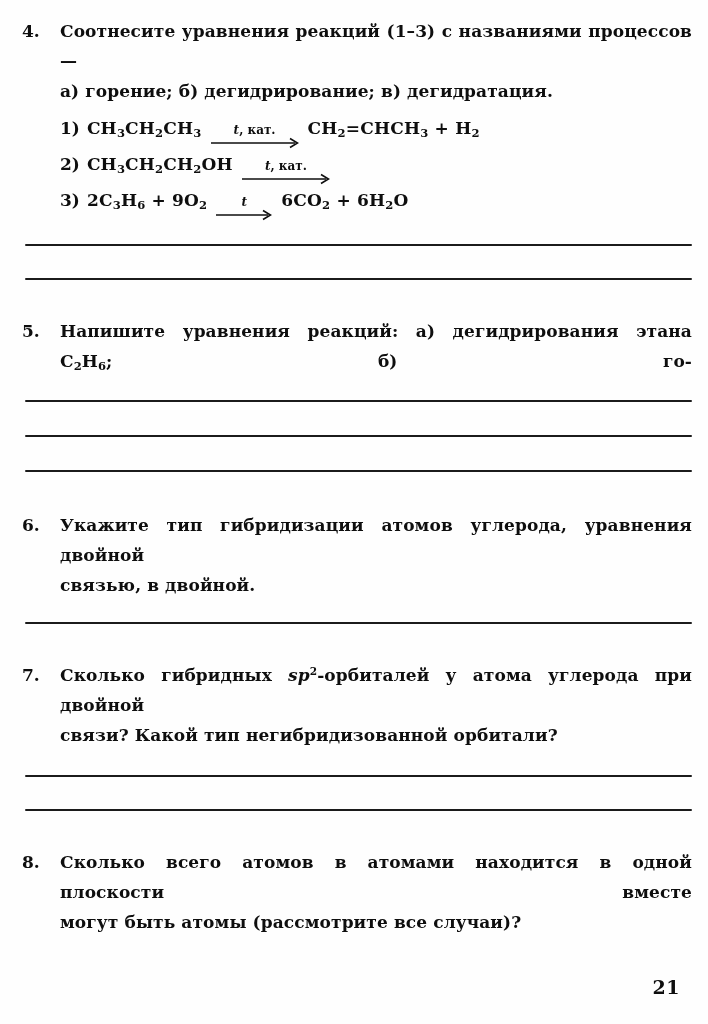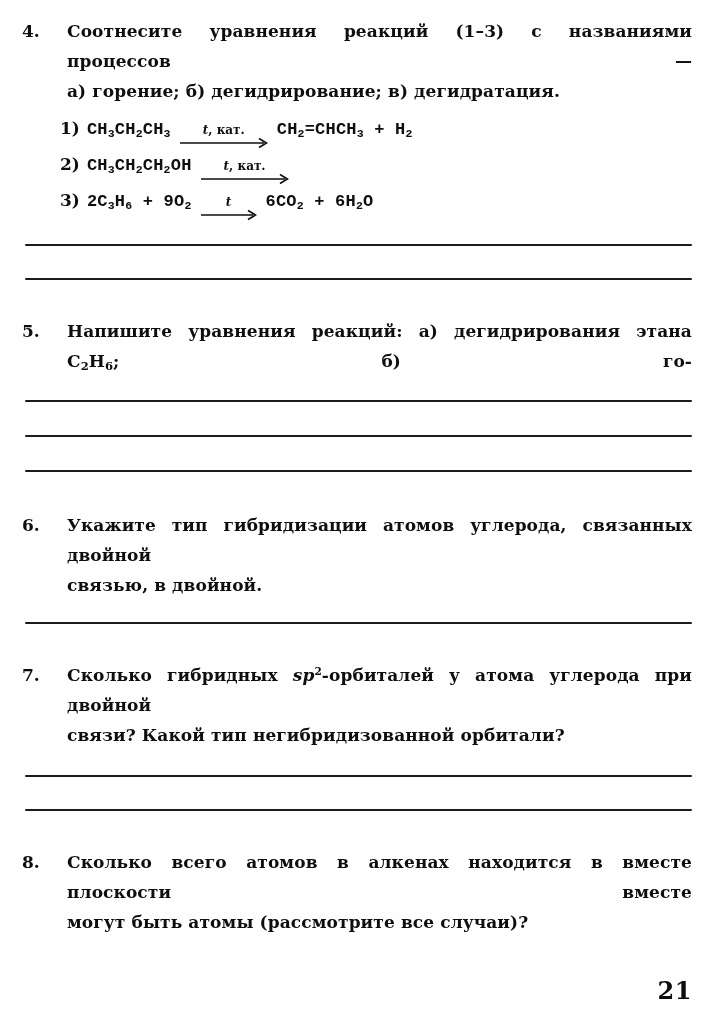--- a/index.html
+++ b/index.html
@@ -13,29 +13,29 @@
     font-weight: bold;
     font-size: 17px;
     box-sizing: border-box;
     padding: 16px 16px 0 22px;
     overflow: hidden;
   }
   .question { margin:0; }
   .q-row { display:flex; align-items:flex-start; }
   .q-num { flex: 0 0 38px; line-height: 30px; }
   .q-text { flex: 1 1 auto; }
-  .q-line { line-height: 30px; letter-spacing: 0.1px; margin-left: 7px; }
+  .q-line { line-height: 30px; letter-spacing: 0.1px; }
   .q-line.just { text-align: justify; text-align-last: justify; }
   sub { font-size: 0.68em; vertical-align: -0.22em; line-height: 0; }
   sup { font-size: 0.62em; vertical-align: 0.55em; line-height: 0; }
 
   .equations { margin-top: 12px; margin-left: 38px; }
   .equation { display:flex; align-items: baseline; height: 30px; margin-bottom: 6px; white-space: nowrap; }
   .eq-label { margin-right: 7px; }
-  .eq-part { letter-spacing: 0.2px; font-family: Liberation Mono, monospace; }
+  .eq-part { letter-spacing: 0.2px; }
 
   .rxn-arrow {
     display:inline-flex; flex-direction:column; align-items:center;
     margin: 16px 9px; align-self: center; transform: translateY(3px);
   }
   .arrow-label { font-size: 12px; line-height: 12px; margin-bottom: 1px; white-space: nowrap; }
   .rxn-arrow svg { display:block; }
 
   .answer-lines { margin-left: 3px; margin-right: 0; }
   .answer-line { height: 2px; background: #1b1b1b; border-radius: 1px; }
@@ -45,22 +45,22 @@
   .q5 { margin-top: 36px; }
   .q5-lines { margin-top: 24px; }
   .q5-lines .answer-line + .answer-line { margin-top: 33px; }
   .q6 { margin-top: 38px; }
   .q6-lines { margin-top: 22px; }
   .q7 { margin-top: 36px; }
   .q7-lines { margin-top: 25px; }
   .q8 { margin-top: 36px; }
 
   .page-number {
-    position: absolute; right: 16px; top: 976px;
-    font-size: 24px; letter-spacing: 0.5px;
+    position: absolute; right: 28px; top: 976px;
+    font-size: 19px; letter-spacing: 0.5px;
   }
 </style>
 </head>
 <body>
 
 <div class="page">
 
   <section class="question">
     <div class="q-row">
       <span class="q-num">4.</span>
@@ -123,21 +123,21 @@
       <div class="answer-line"></div>
       <div class="answer-line"></div>
       <div class="answer-line"></div>
     </div>
   </section>
 
   <section class="question q6">
     <div class="q-row">
       <span class="q-num">6.</span>
       <div class="q-text">
-        <div class="q-line just">Укажите тип гибридизации атомов углерода, связанных двойной</div>
+        <div class="q-line just">Укажите тип гибридизации атомов углерода, уравнения двойной</div>
         <div class="q-line">связью, в двойной.</div>
       </div>
     </div>
     <div class="answer-lines q6-lines">
       <div class="answer-line"></div>
     </div>
   </section>
 
   <section class="question q7">
     <div class="q-row">
@@ -150,21 +150,21 @@
     <div class="answer-lines q7-lines">
       <div class="answer-line"></div>
       <div class="answer-line"></div>
     </div>
   </section>
 
   <section class="question q8">
     <div class="q-row">
       <span class="q-num">8.</span>
       <div class="q-text">
-        <div class="q-line just">Сколько всего атомов в алкенах находится в вместе плоскости вместе</div>
+        <div class="q-line just">Сколько всего атомов в атомами находится в одной плоскости вместе</div>
         <div class="q-line">могут быть атомы (рассмотрите все случаи)?</div>
       </div>
     </div>
 
   </section>
 
   <div class="page-number">21</div>
 </div>
 
 </body></html>

